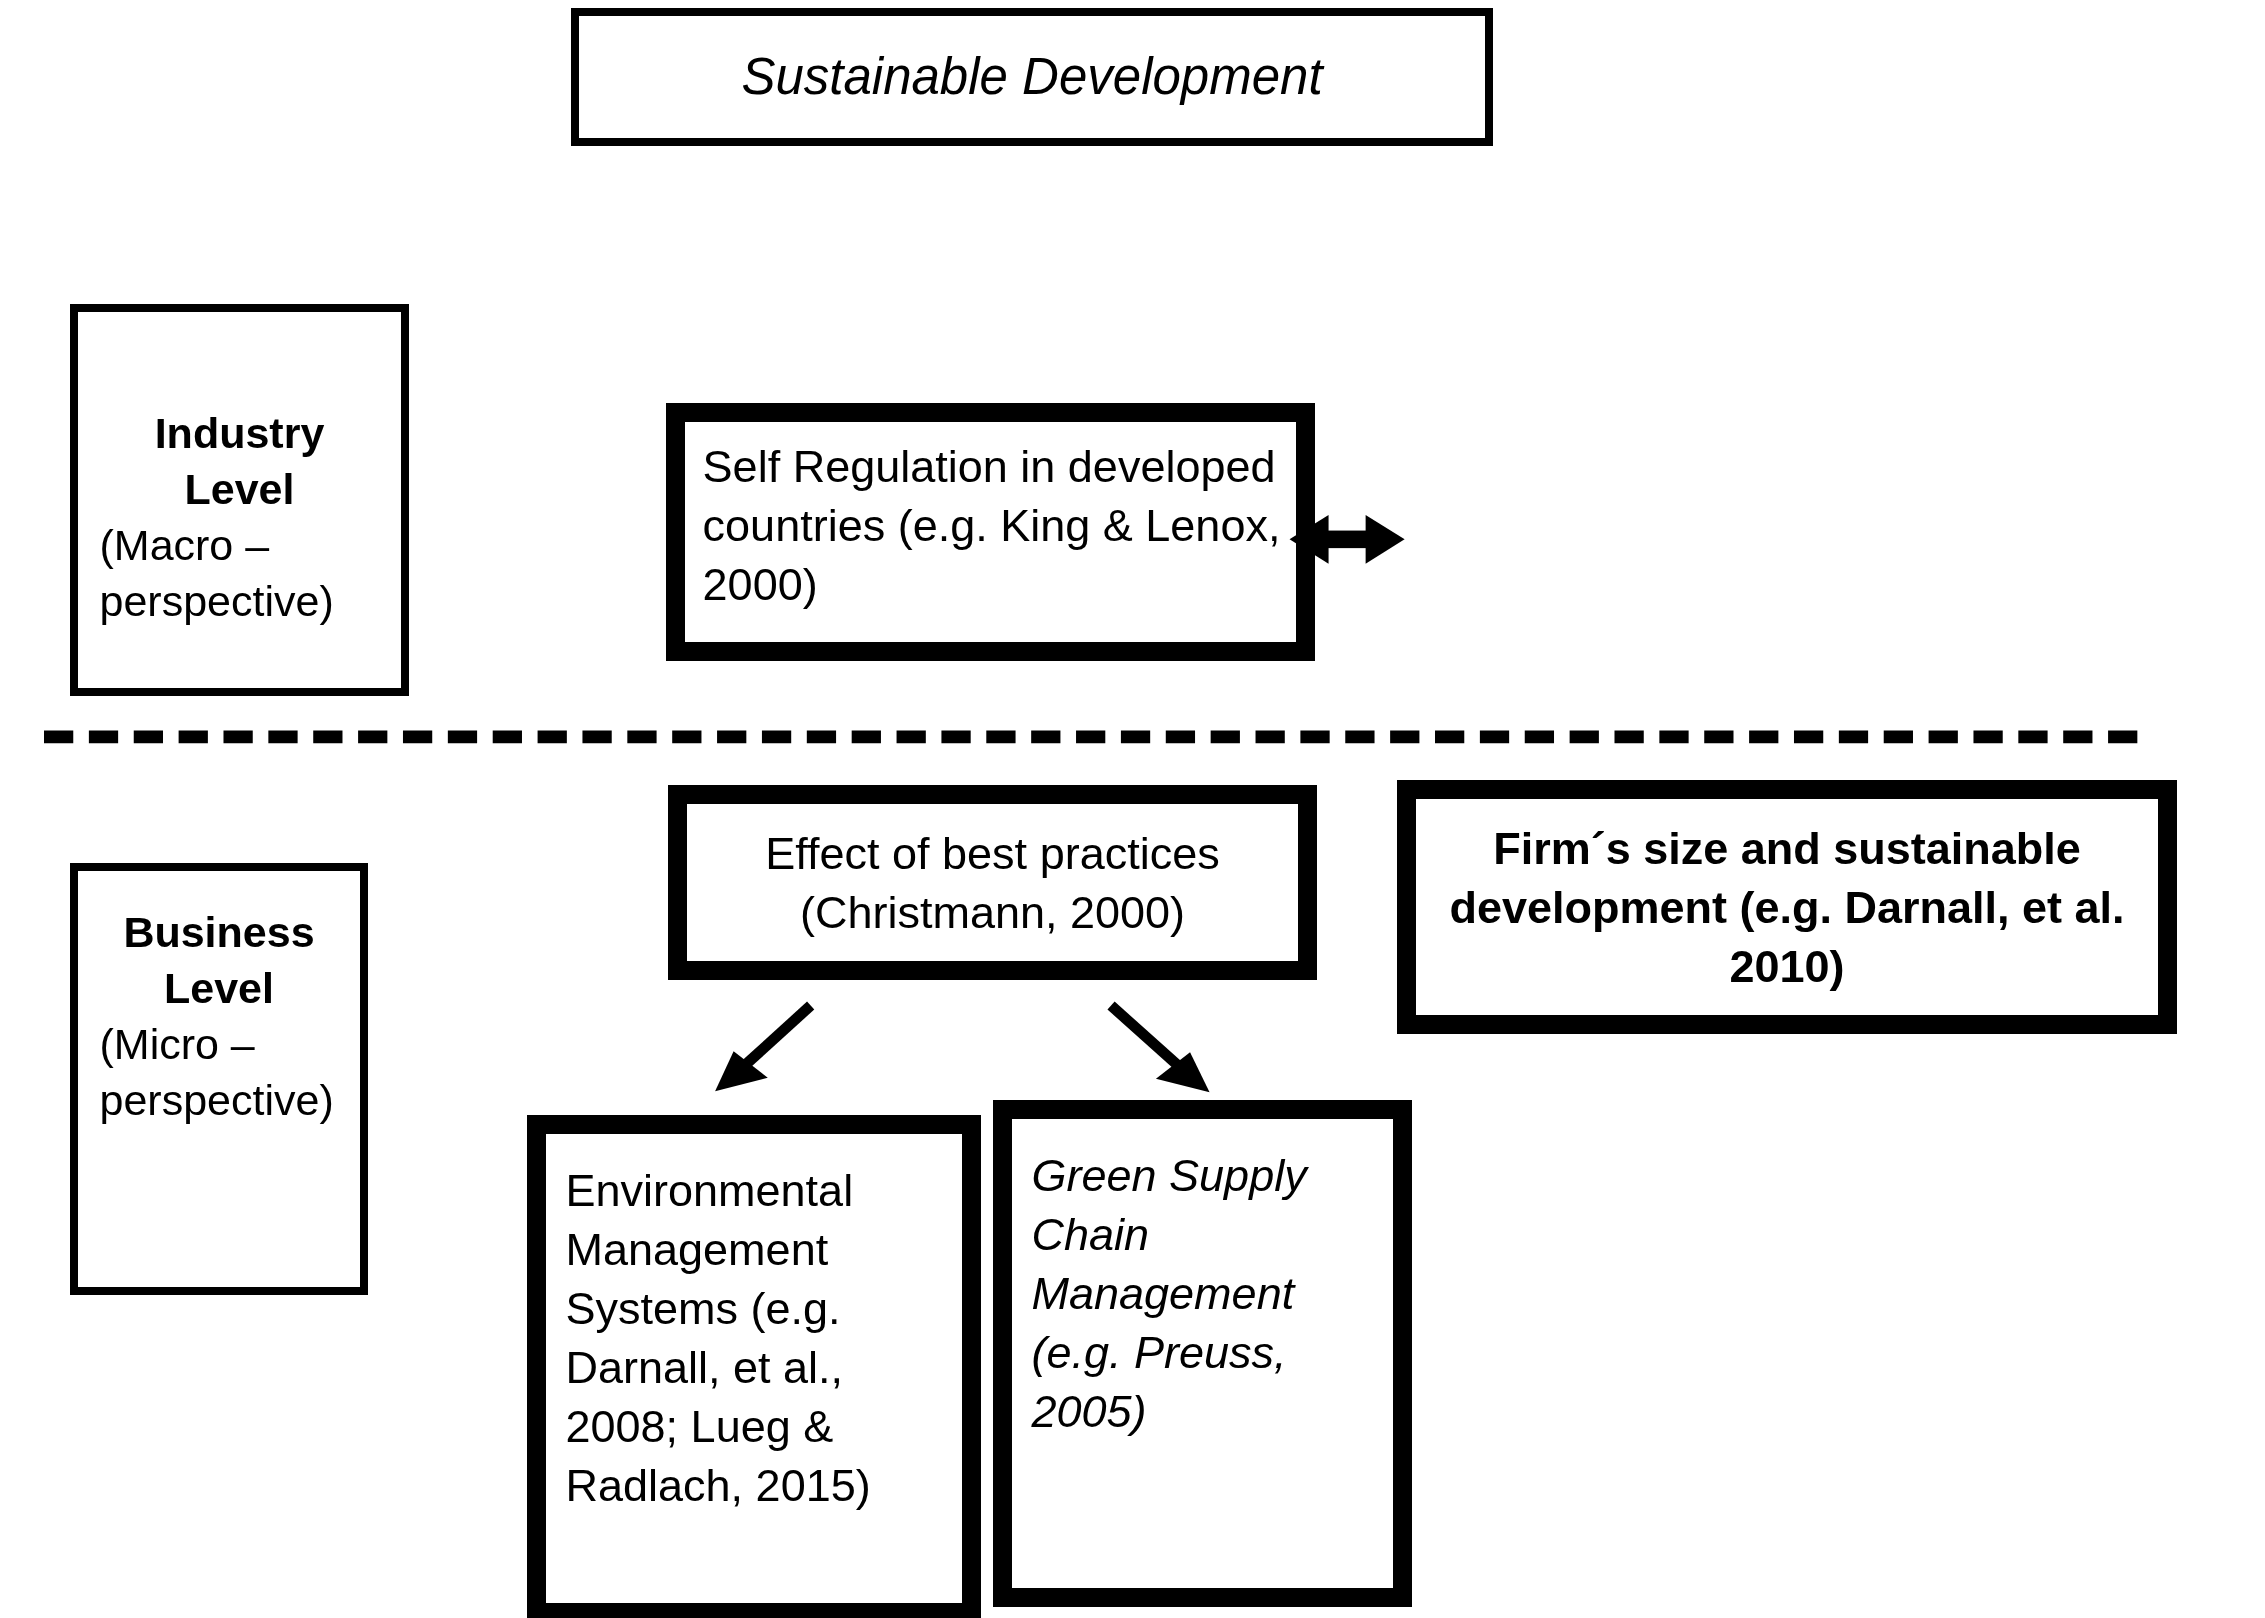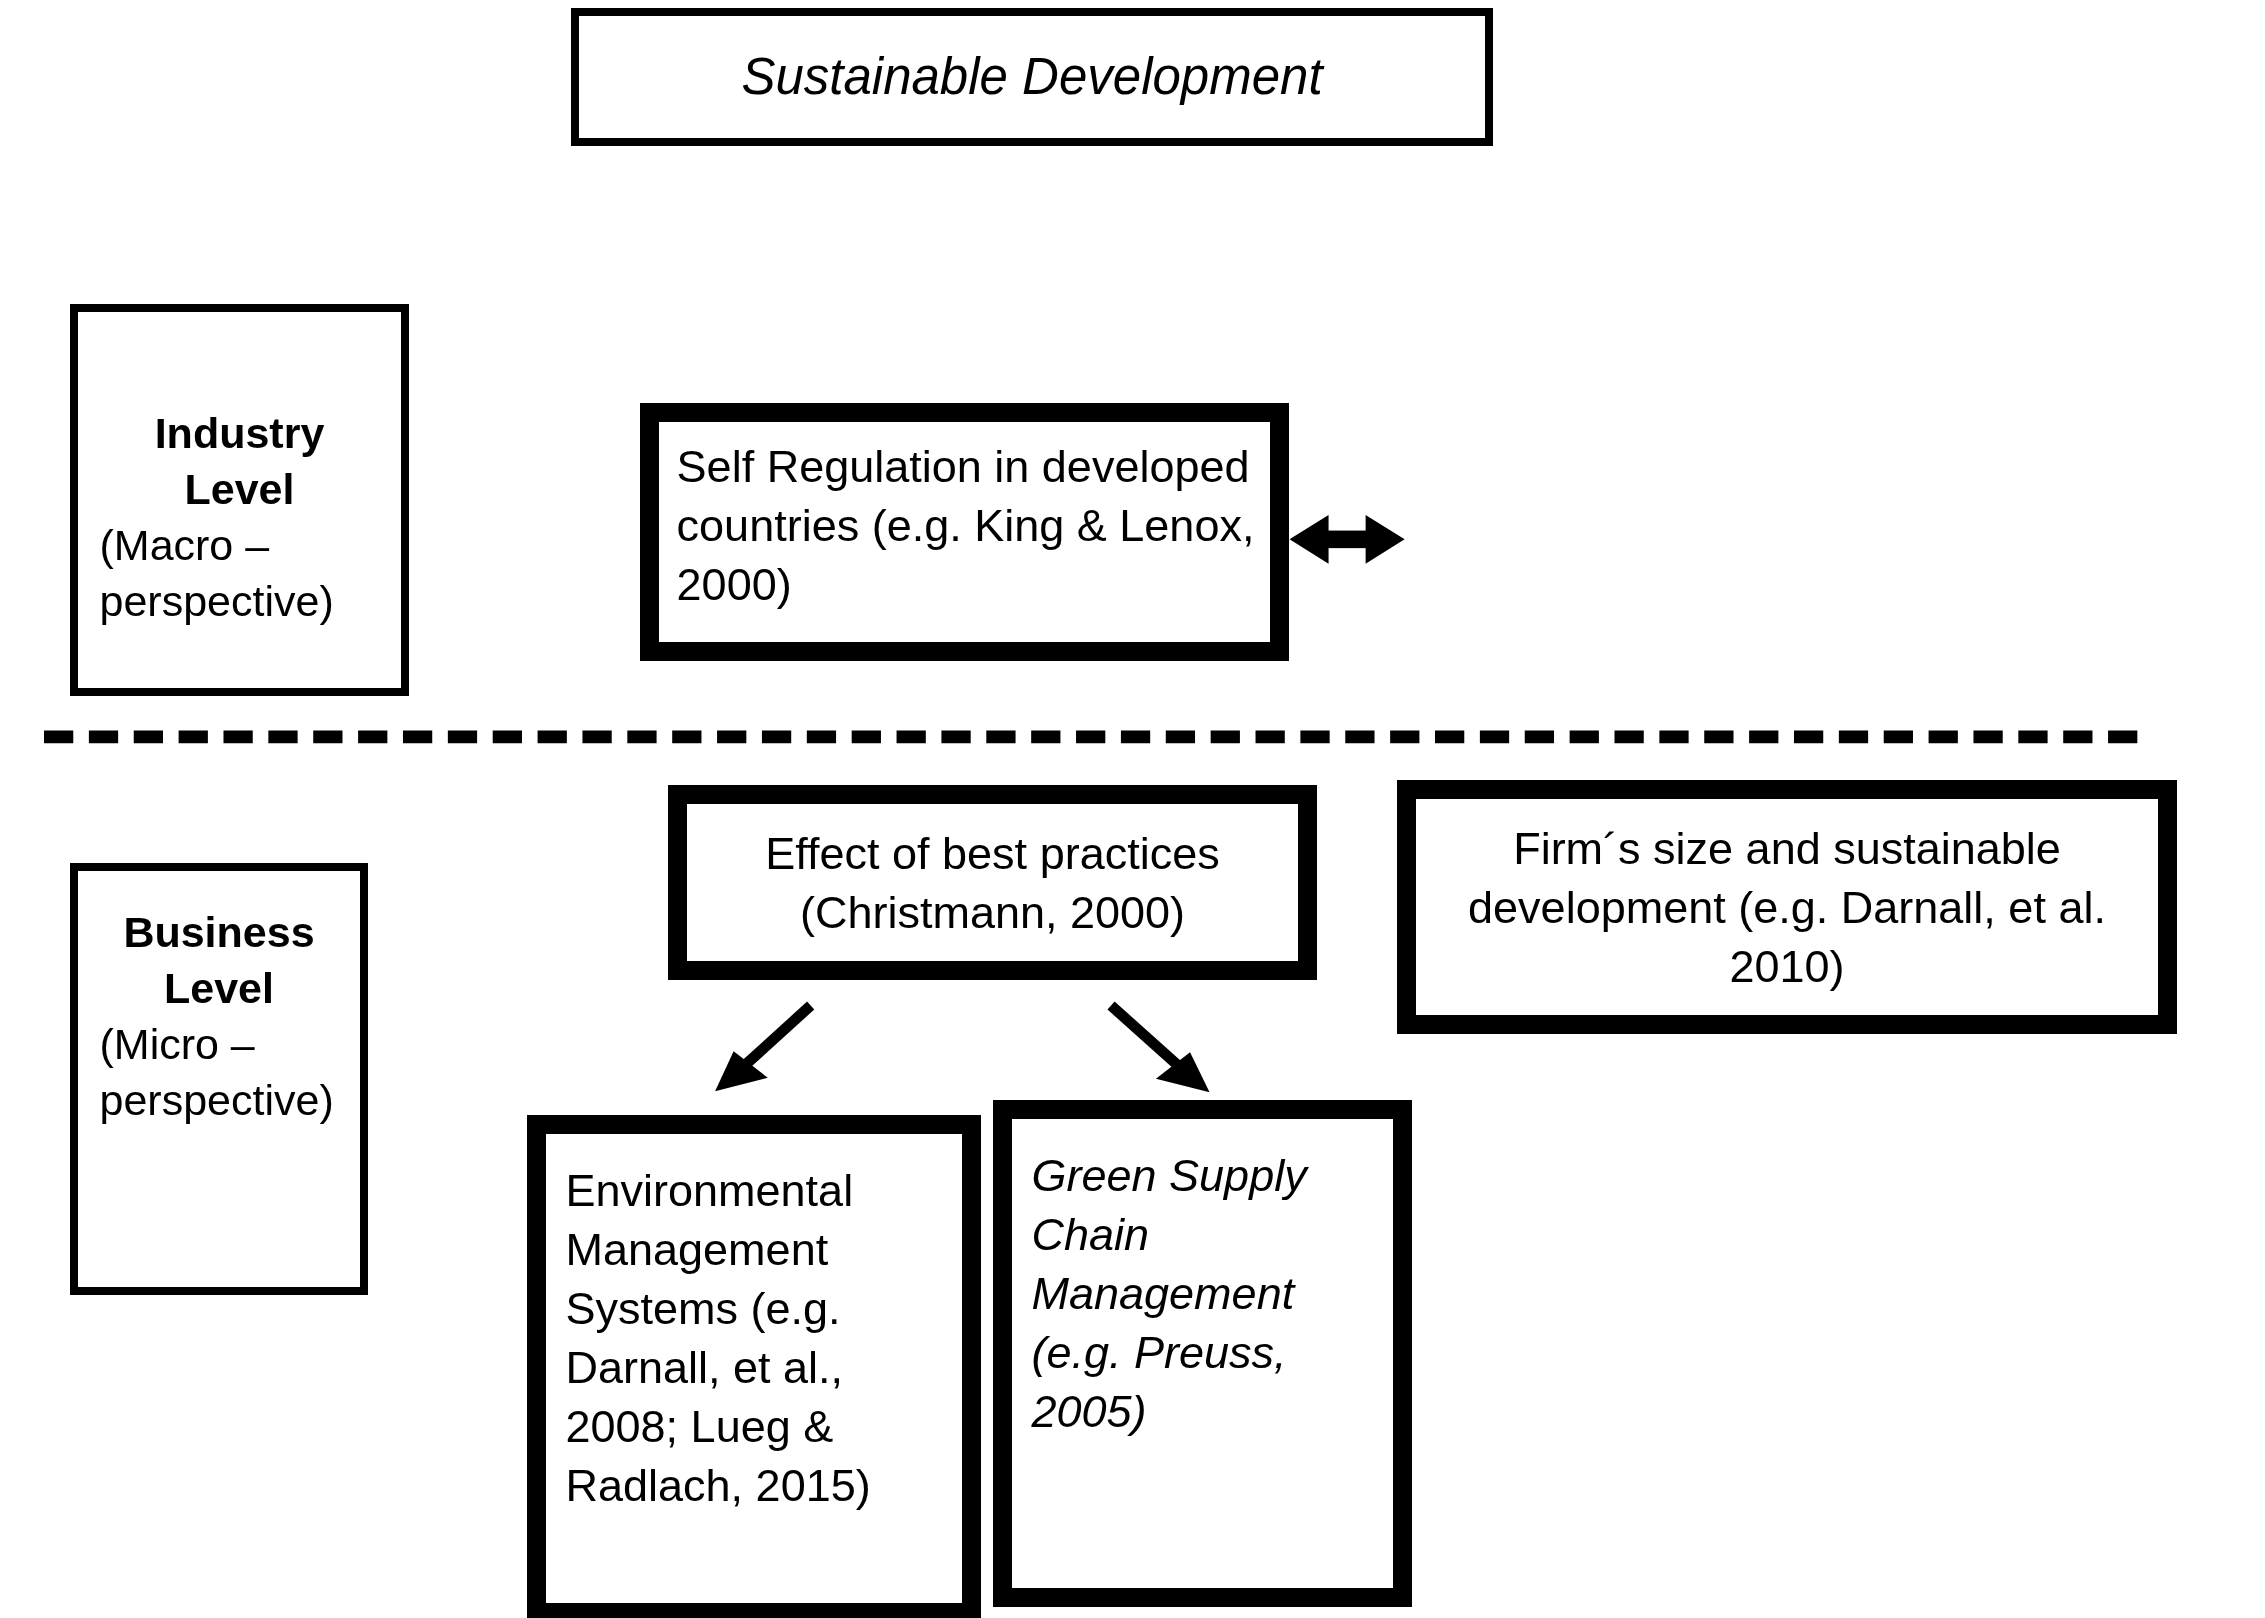--- a/index.html
+++ b/index.html
@@ -92,21 +92,21 @@
     display: block;
     font-size: 43px;
     line-height: 56px;
     text-align: left;
     padding-left: 21.5px;
     white-space: pre-line;
   }
 
   
   #self-reg-developed {
-    left: 640px; top: 403px;
+    left: 666px; top: 403px;
     width: 649px; height: 258px;
   }
   #self-reg-developed .inner { align-items: flex-start; }
   #self-reg-developed .txt {
     font-size: 45px;
     line-height: 59px;
     text-align: left;
     padding: 14.6px 0 0 17.6px;
   }
 
@@ -137,20 +137,21 @@
   #firm-size {
     left: 1397px; top: 780px;
     width: 780px; height: 254px;
   }
   #firm-size .inner { align-items: center; }
   #firm-size .txt {
     font-size: 45px;
     line-height: 59px;
     text-align: center;
     padding: 0 11.7px;
+    font-weight: bold;
   }
 
   #ems-box {
     left: 527px; top: 1115px;
     width: 454px; height: 507px;
   }
   #ems-box .inner { align-items: flex-start; }
   #ems-box .txt {
     font-size: 45px;
     line-height: 59px;

